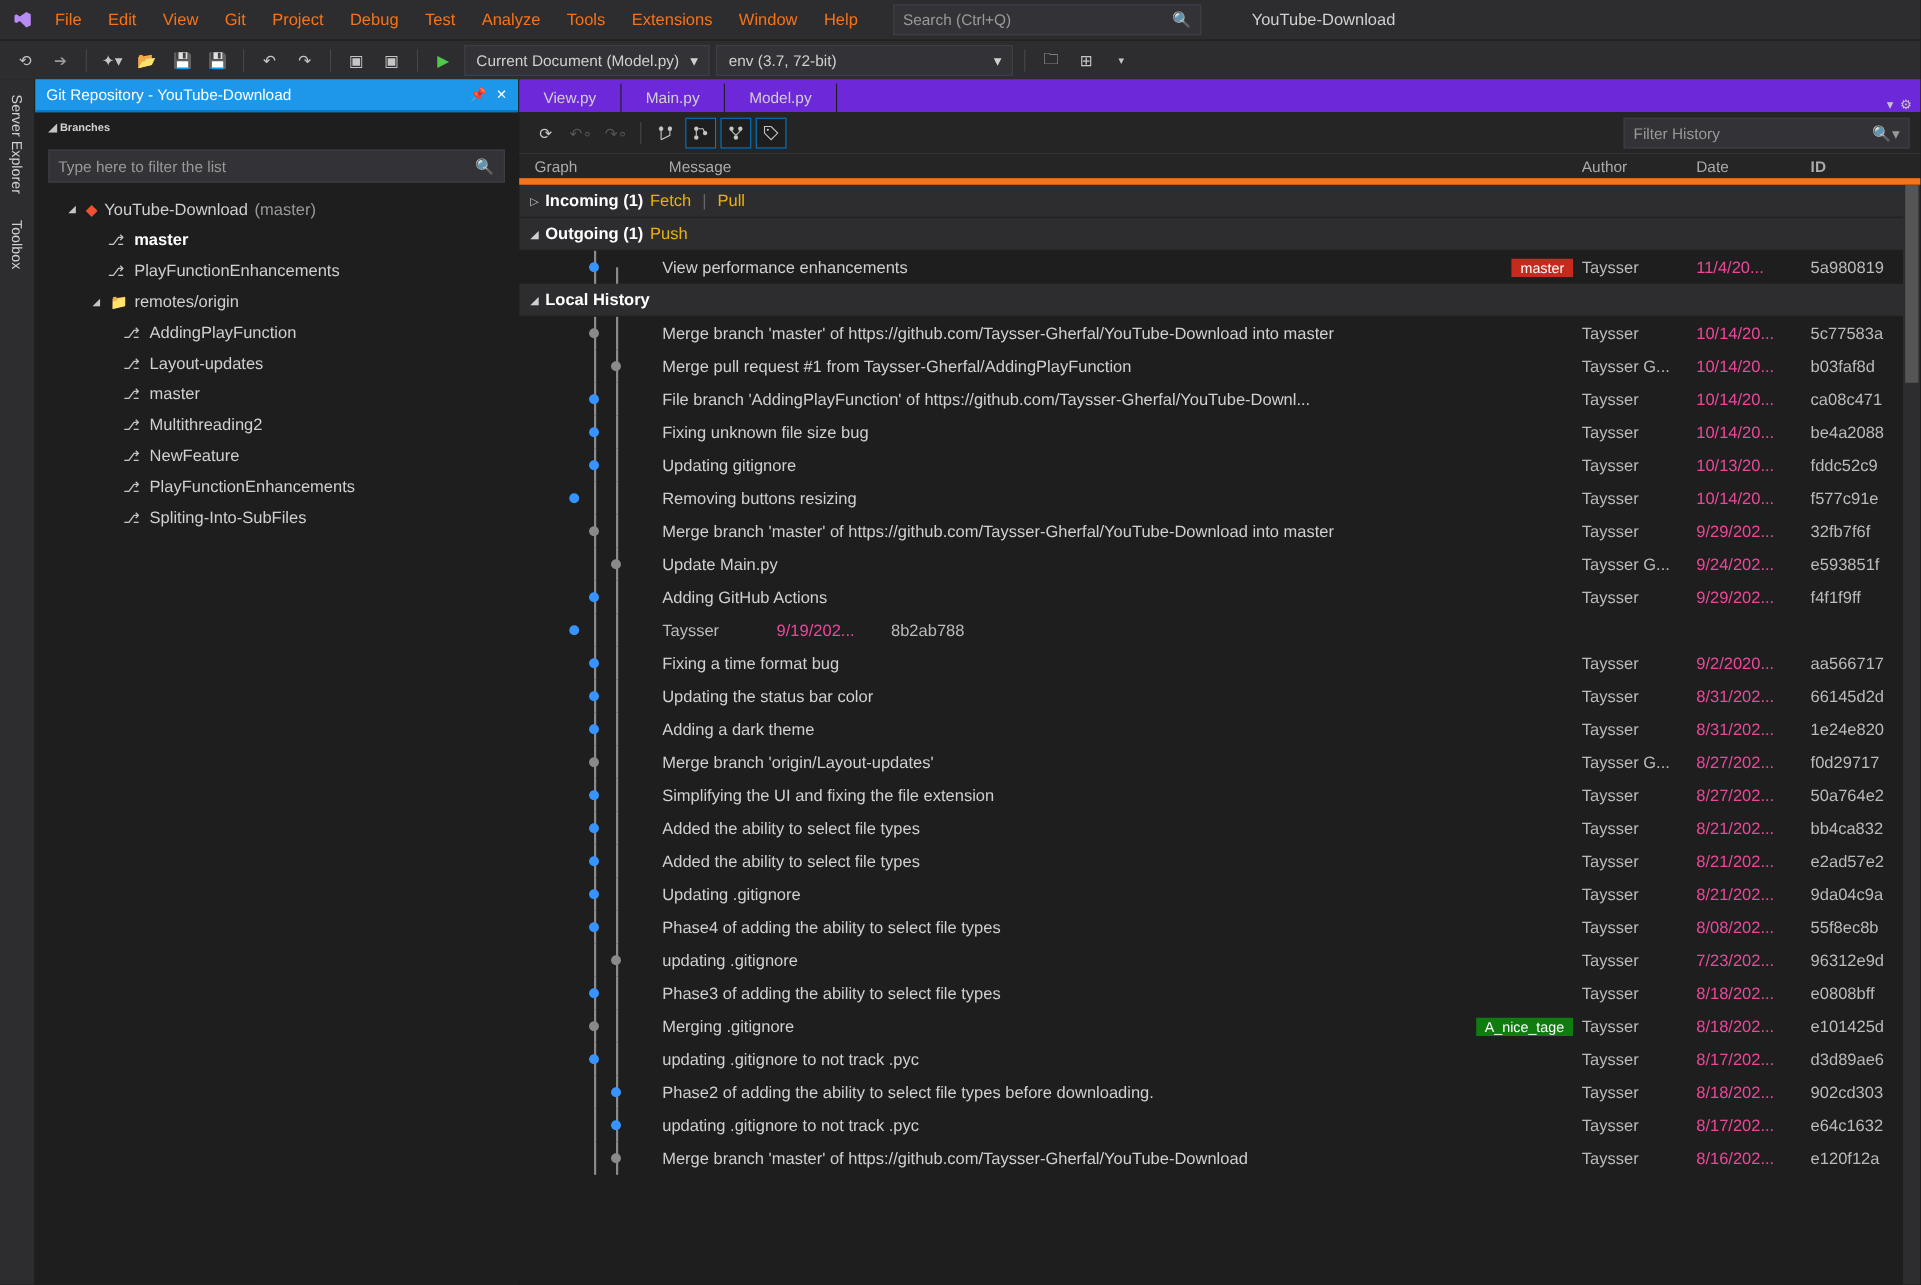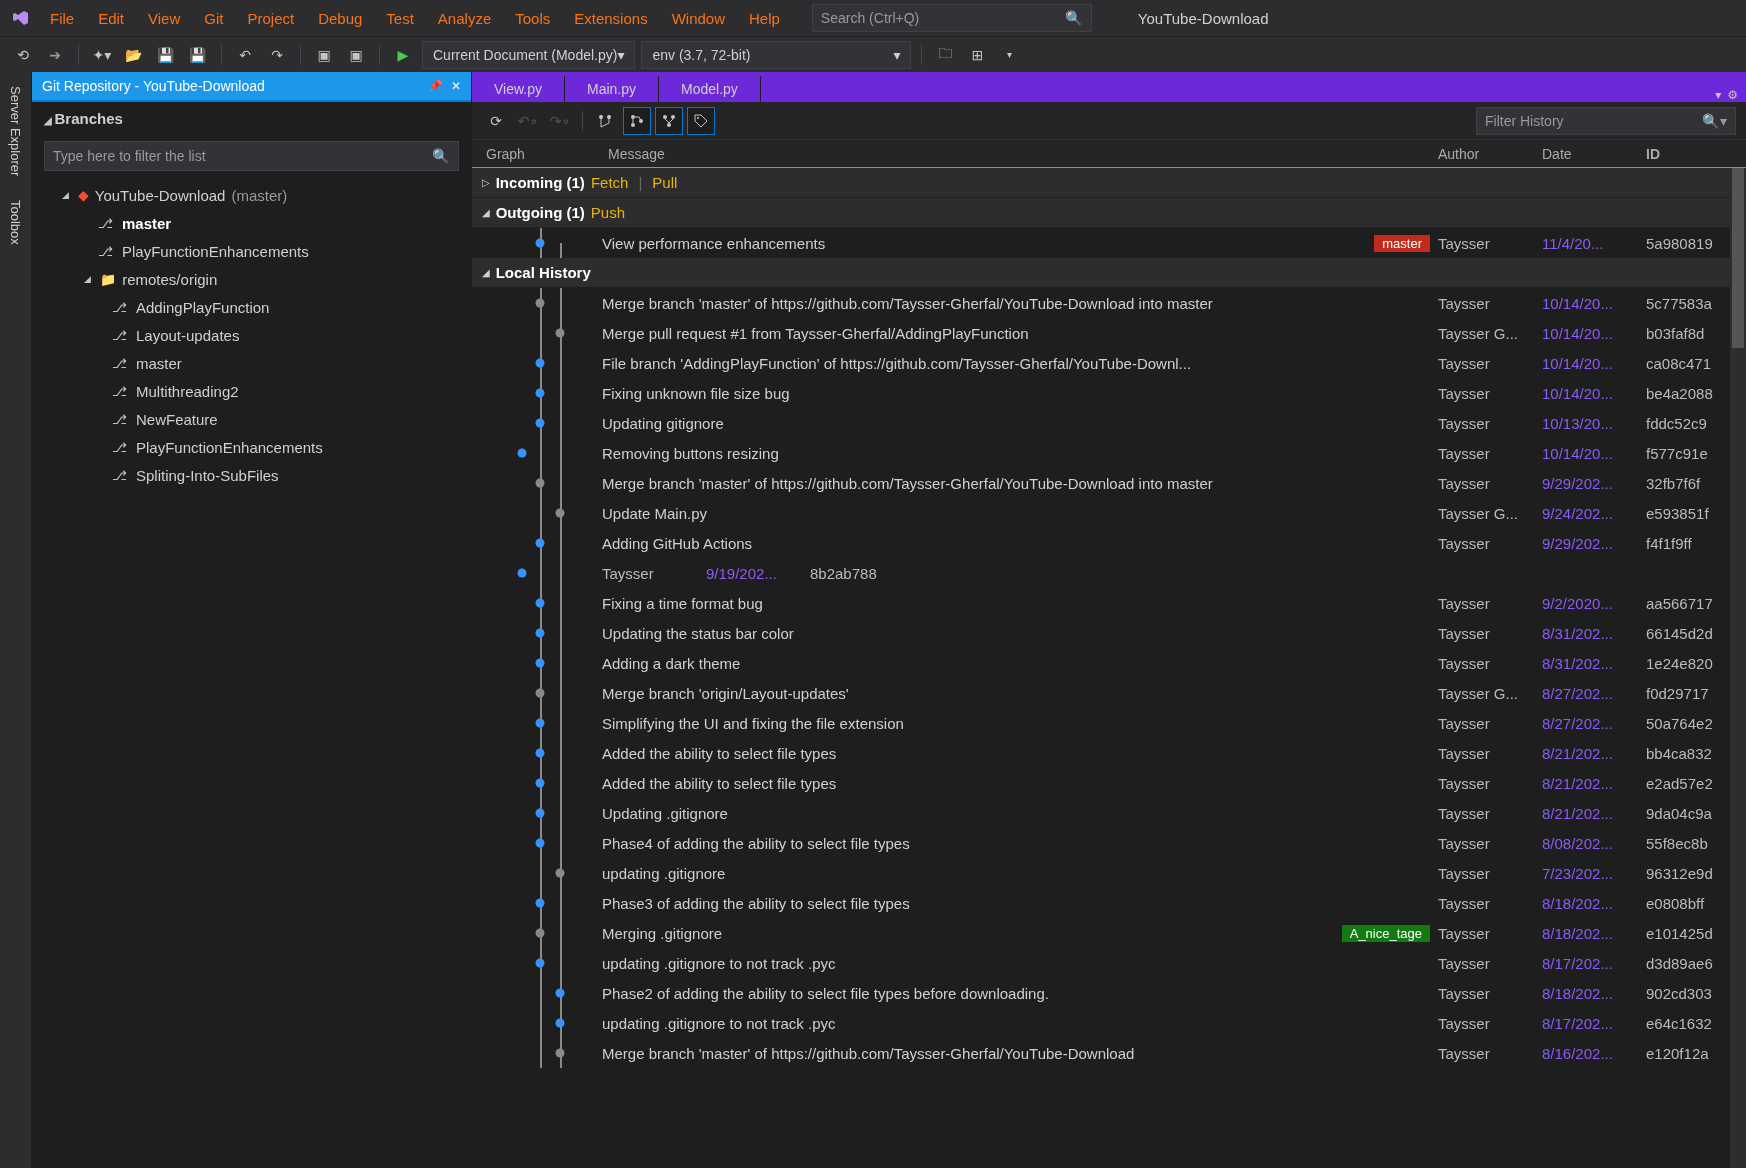--- a/index.html
+++ b/index.html
@@ -7,33 +7,33 @@
 
 .menubar { display:flex; align-items:center; height:36px; background:#2d2d30; padding:0 6px; gap:2px; }
 .vs-logo { width:30px; display:flex; align-items:center; justify-content:center; color:#b179f1; font-size:18px; }
 .menu-item { padding:4px 12px; color:#f97316; cursor:pointer; font-size:15px; }
 .search-box { margin-left:18px; width:280px; height:28px; background:#333337; border:1px solid #3f3f46; display:flex; align-items:center; padding:0 8px; color:#999; font-size:14px; justify-content:space-between;}
 .solution-box { margin-left:30px; padding:4px 14px; background:#2d2d30; font-size:15px; }
 
 .toolbar { display:flex; align-items:center; height:36px; background:#2d2d30; padding:0 10px; gap:6px; border-top:1px solid #1e1e1e;}
 .tb-btn { width:26px; height:26px; display:flex; align-items:center; justify-content:center; cursor:pointer; color:#c5c5c5; font-size:14px;}
 .tb-sep { width:1px; height:20px; background:#46464a; margin:0 4px;}
-.tb-dropdown { height:28px; background:#333337; border:1px solid #3f3f46; display:flex; align-items:center; padding:0 10px; font-size:14px; }
+.tb-dropdown { height:28px; background:#333337; border:1px solid #3f3f46; display:flex; align-items:center; padding:0 10px; font-size:14px; gap:10px;}
 .play { color:#4ec94e; }
 
 .main { display:flex; height:calc(100% - 72px); }
 .side-rail { width:32px; background:#2d2d30; display:flex; flex-direction:column; align-items:center; padding-top:4px; gap:4px; border-right:1px solid #1e1e1e;}
 .rail-tab { writing-mode:vertical-rl; padding:10px 4px; font-size:13px; color:#d0d0d0; cursor:pointer;}
 
 .left-panel { width:440px; background:#252526; display:flex; flex-direction:column; border-right:1px solid #1e1e1e;}
 .panel-title { height:30px; background:#1c97ea; color:#fff; display:flex; align-items:center; padding:0 10px; font-size:14px; position:relative; border-bottom:2px solid #007acc;}
 .panel-title .pin { margin-left:auto; display:flex; gap:8px; }
 .panel-title .pin span { cursor:pointer; font-size:12px; }
 .lp-body { background:#1e1e1e; flex:1; overflow:auto;}
-.branches-head { padding:8px 12px; font-weight:600; font-size:15px;}
+.branches-head { padding:8px 12px; font-weight:600; font-size:10px;}
 .branches-head::before { content:"◢ "; font-size:10px; color:#c5c5c5;}
 .filter-input { margin:6px 12px; height:30px; background:#333337; border:1px solid #3f3f46; display:flex; align-items:center; padding:0 8px; color:#999; justify-content:space-between;}
 .tree { padding:4px 0; font-size:15px;}
 .tree-row { display:flex; align-items:center; height:28px; padding-left:14px; cursor:pointer; gap:6px;}
 .indent-2 { padding-left:66px; }
 .caret { font-size:9px; color:#c5c5c5; width:10px;}
 .repo-icon { color:#f05033; font-size:14px;}
 .branch-icon { color:#c5c5c5; font-size:13px; width:18px;}
 .remote-branch-icon { color:#c5c5c5; font-size:13px; width:18px;}
 .folder-icon { color:#dcb67a; font-size:13px;}
@@ -45,38 +45,38 @@
 .doc-tab { padding:5px 22px; font-size:14px; color:#d0d0d0; cursor:pointer; border-right:1px solid #1e1e1e;}
 .tab-right { margin-left:auto; display:flex; gap:6px; padding-right:8px; color:#c5c5c5;}
 .tab-right span{cursor:pointer; font-size:12px;}
 
 .git-toolbar { height:38px; background:#252526; display:flex; align-items:center; padding:0 10px; gap:4px; border-bottom:1px solid #333;}
 .git-tb-btn { width:28px; height:28px; display:flex; align-items:center; justify-content:center; cursor:pointer; color:#c5c5c5; border:1px solid transparent;}
 .git-tb-btn.active { border:1px solid #007acc; background:#1e1e1e;}
 .git-tb-btn.dim { color:#555;}
 .filter-history { margin-left:auto; width:260px; height:28px; background:#333337; border:1px solid #3f3f46; display:flex; align-items:center; padding:0 8px; color:#999; justify-content:space-between;}
 
-.col-headers { height:28px; background:#252526; display:flex; align-items:center; font-size:14px; color:#aaa; padding-left:6px; border-bottom:1px solid #f97316;}
+.col-headers { height:28px; background:#252526; display:flex; align-items:center; font-size:14px; color:#aaa; padding-left:6px; border-bottom:6px solid #f97316;}
 .col-graph { width:130px; padding-left:8px;}
 .col-msg { flex:1; }
 .col-author { width:104px; }
 .col-date { width:104px; }
 .col-id { width:100px;font-weight:bold; }
 
 .commits { flex:1; overflow:auto; position:relative;}
 .section-row { height:30px; display:flex; align-items:center; padding-left:10px; background:#2d2d30; font-size:15px; gap:6px; border-bottom:1px solid #1e1e1e;}
 .section-row .tri { font-size:10px;}
 .section-row .link { color:#eab308; cursor:pointer;}
 .section-row .pipe { color:#666; margin:0 4px;}
 
 .commit-row { height:30px; display:flex; align-items:center; font-size:15px;}
 .graph-cell { width:130px; height:30px; position:relative;}
 .msg-cell { flex:1; white-space:nowrap; overflow:hidden; text-overflow:ellipsis; display:flex; align-items:center; gap:8px;}
 .author-cell { width:104px; white-space:nowrap; overflow:hidden; text-overflow:ellipsis; color:#bbb;}
-.date-cell { width:104px; white-space:nowrap; overflow:hidden; text-overflow:ellipsis; color:#8b5cf6;}
+.date-cell { width:104px; white-space:nowrap; overflow:hidden; text-overflow:ellipsis; color:#ec4899;}
 .id-cell { width:100px; color:#bbb;}
 .tag { padding:1px 8px; font-size:13px; color:#fff;}
 .tag-master { background:#c42b1c; margin-left:auto; margin-right:8px;}
 .tag-nice { background:#107c10; margin-left:auto; margin-right:8px;}
 
 .node { position:absolute; width:9px; height:9px; border-radius:50%; transform:translate(-50%,-50%);}
 .node-blue { background:#3794ff;}
 .node-gray { background:#8a8a8a;}
 .scrollbar-track{position:absolute; right:0; top:0; width:16px; height:100%; background:#2d2d30;}
 .scrollbar-thumb{position:absolute; right:2px; top:0; width:12px; height:180px; background:#555;}

